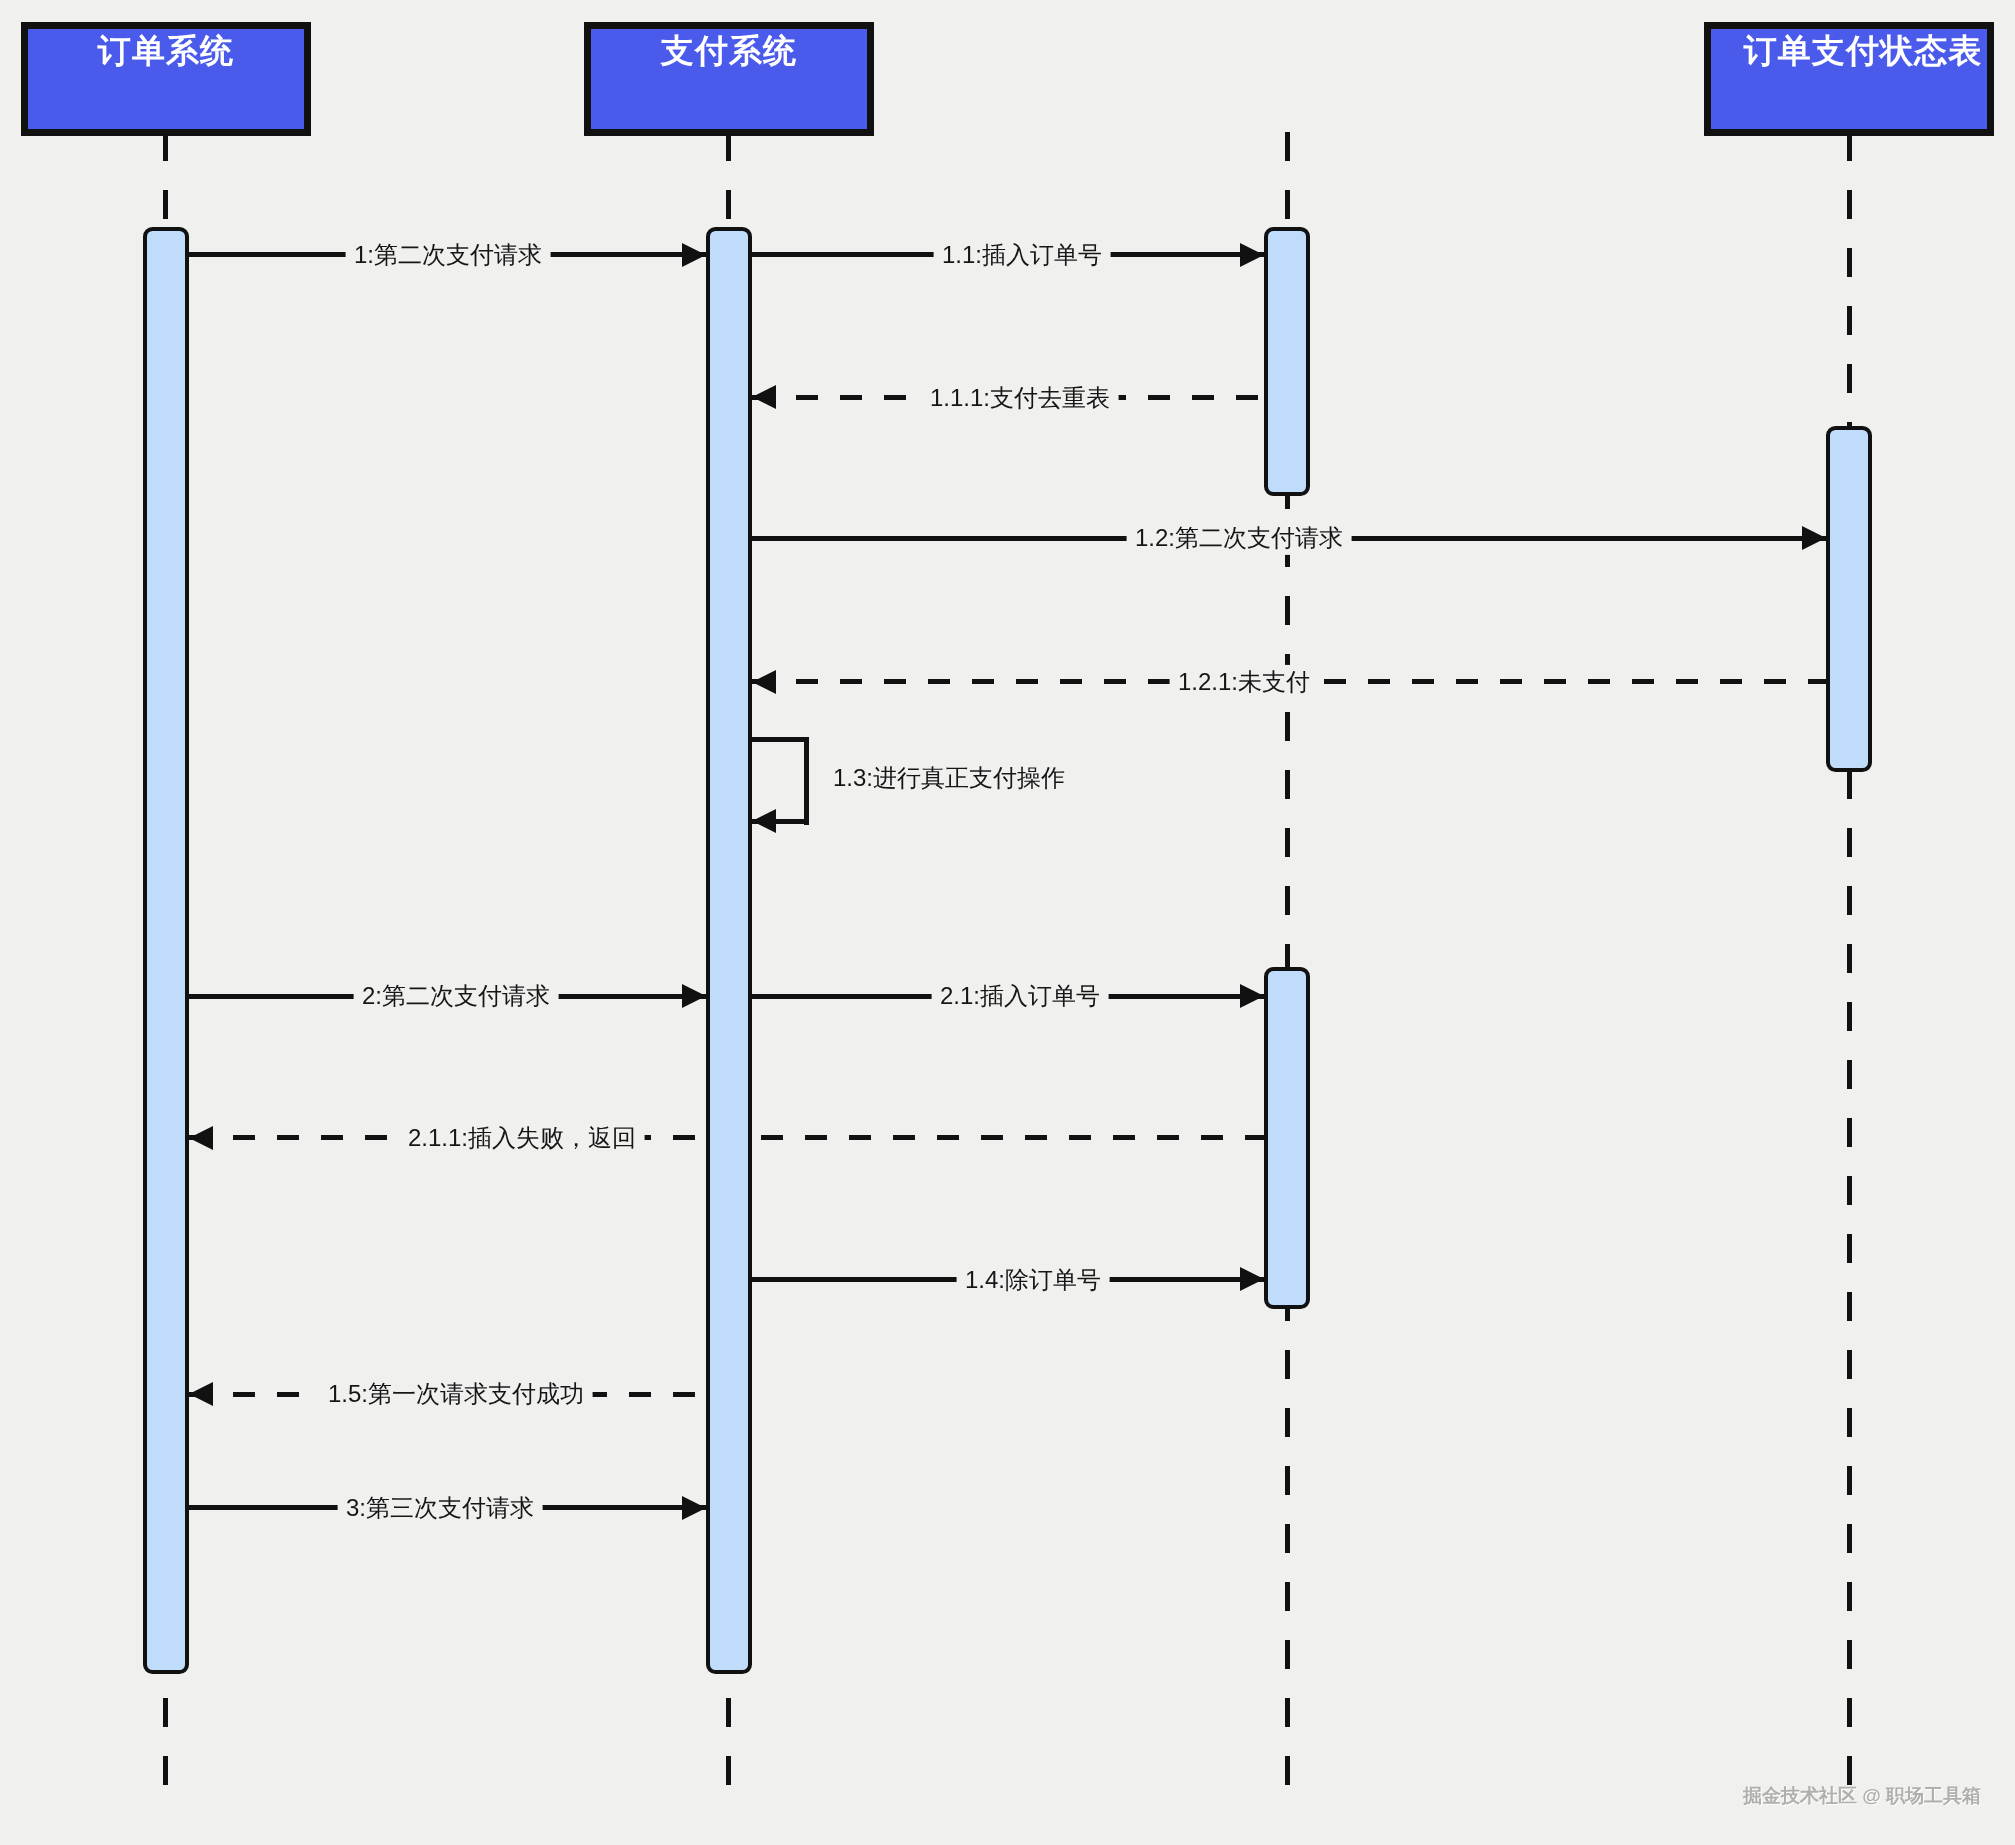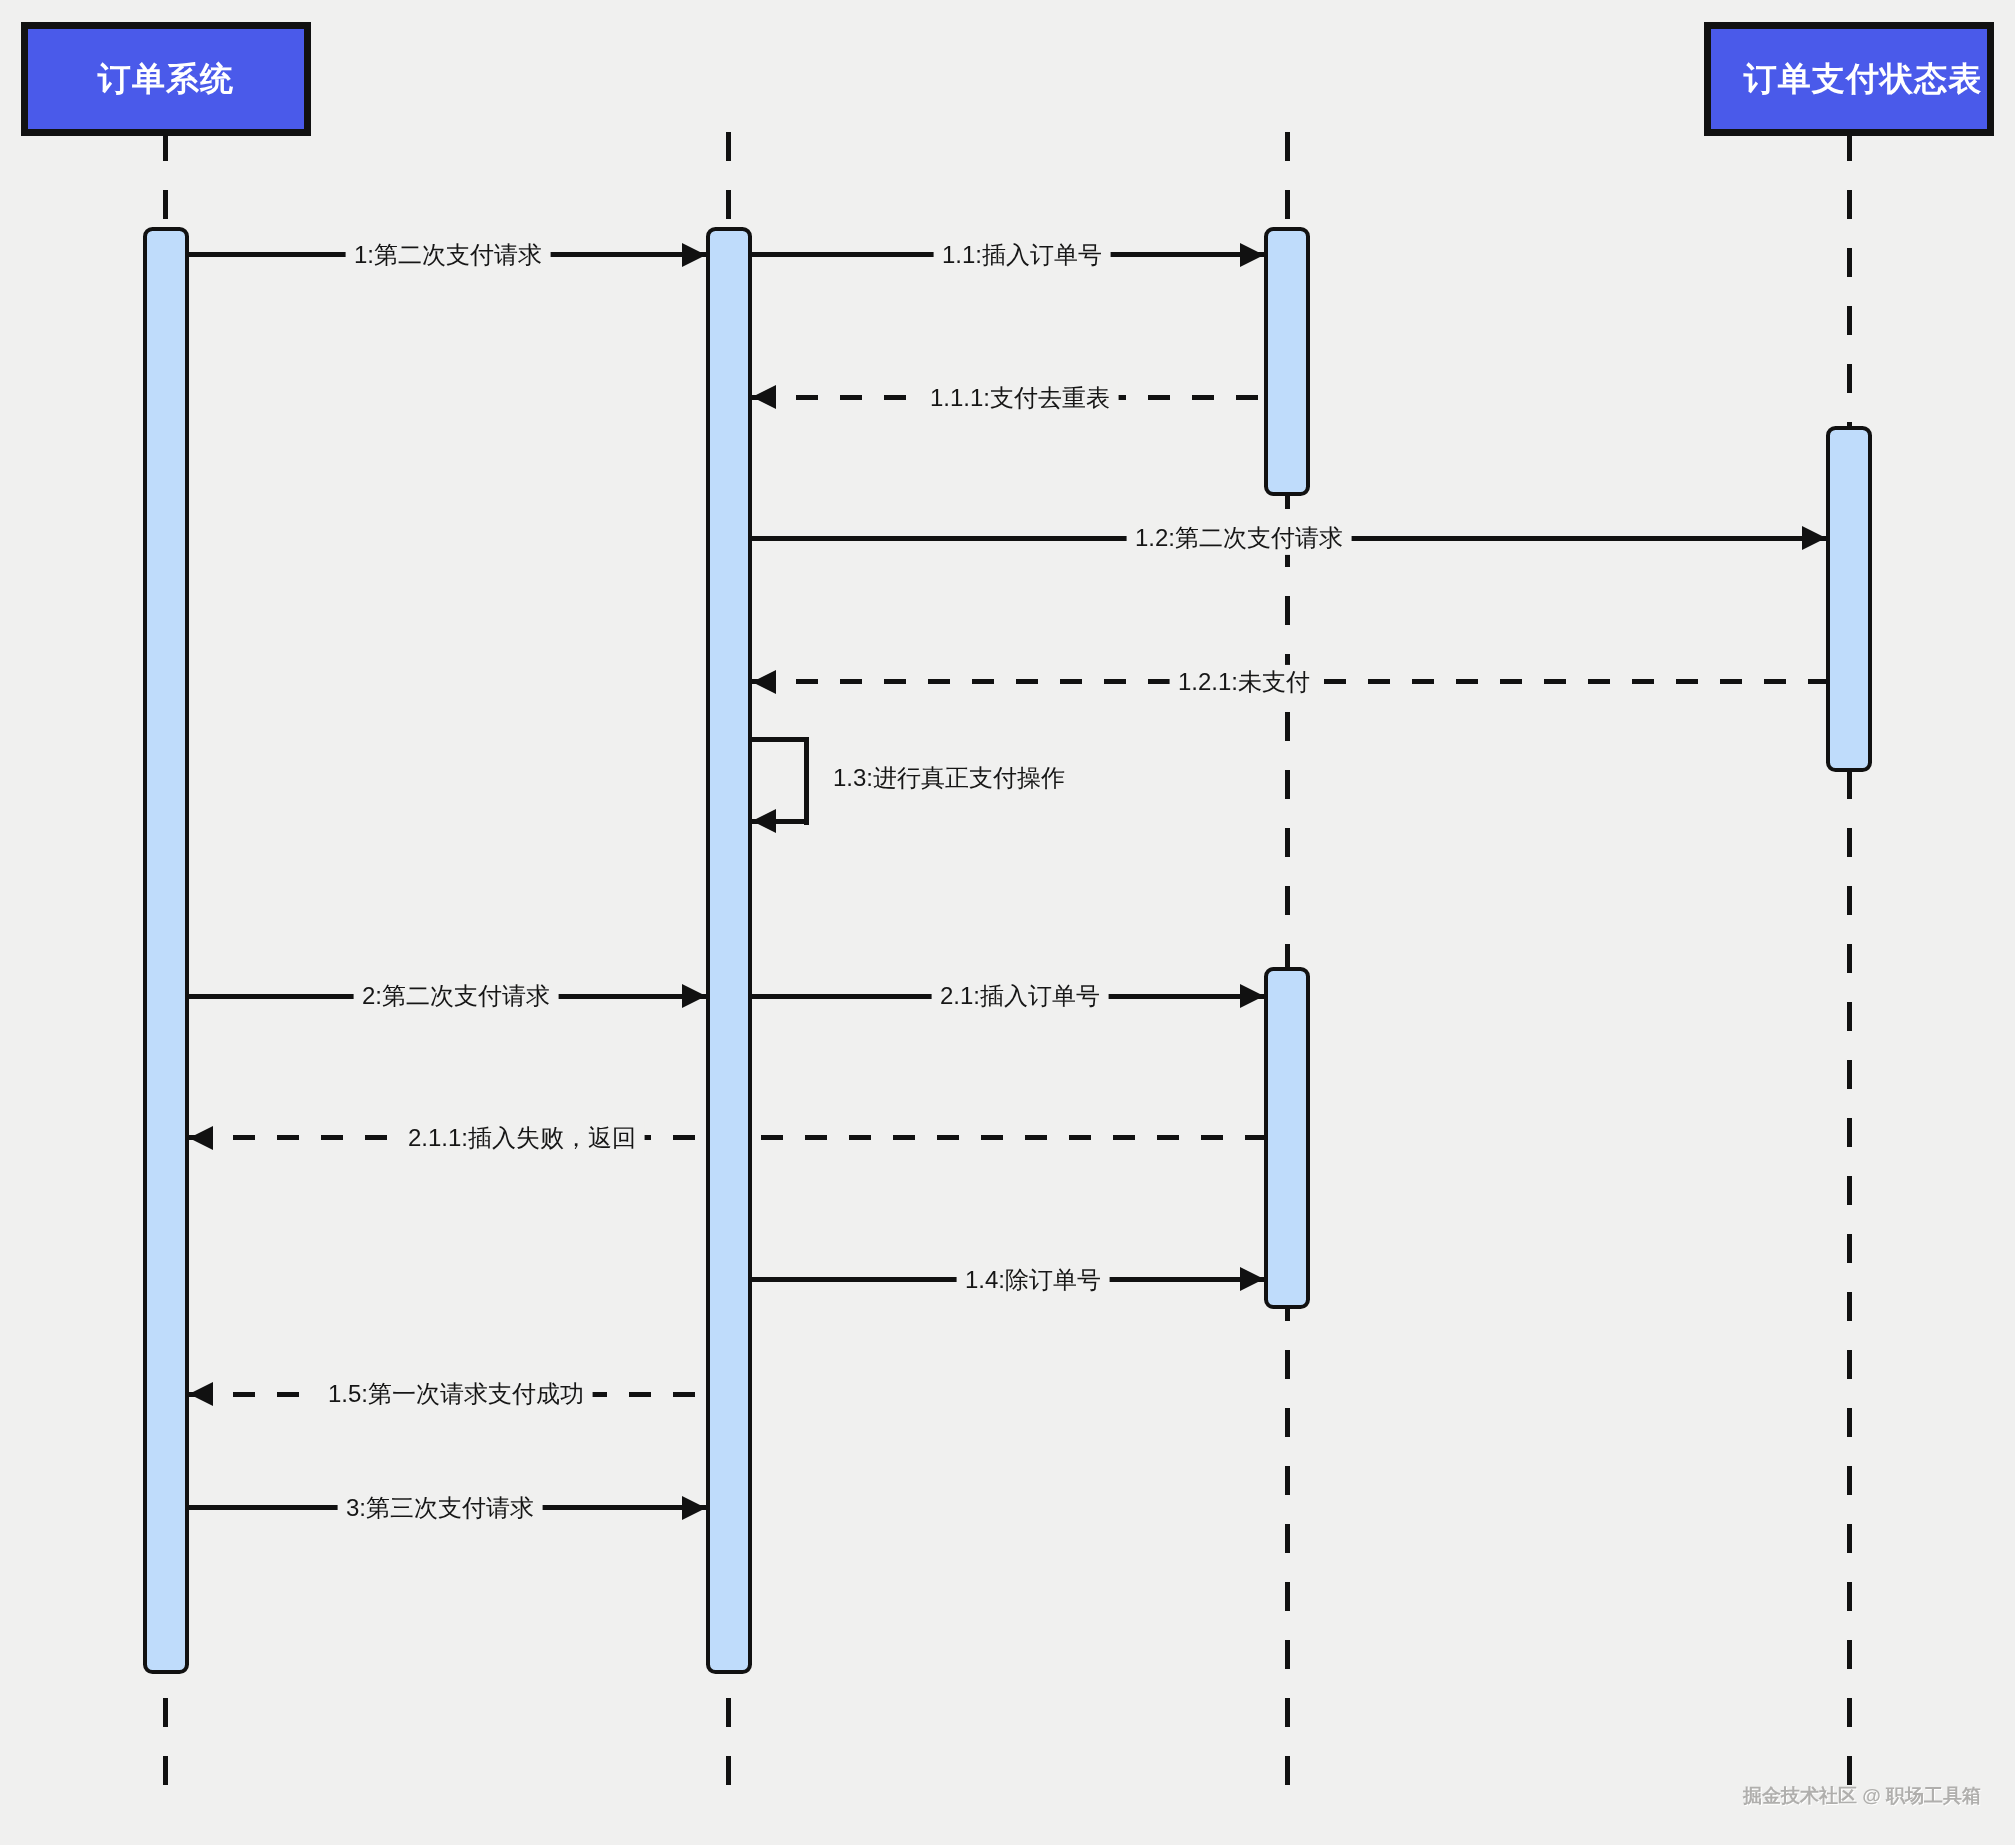--- a/index.html
+++ b/index.html
@@ -15,21 +15,21 @@
   body{background:var(--bg);font-family:"Liberation Sans","DejaVu Sans",sans-serif;}
   #canvas{position:relative;width:2015px;height:1846px;background:var(--bg);overflow:hidden;}
 
   
   .lifeline{position:absolute;width:5.3px;z-index:1;
     background:repeating-linear-gradient(180deg,var(--line) 0 29px,transparent 29px 58px);}
 
   
   .actor{position:absolute;top:22px;width:290px;height:114px;box-sizing:border-box;
     background:var(--actor);border:7.4px solid var(--line);color:var(--actorText);
-    font-size:33px;font-weight:700;display:flex;align-items:center;justify-content:center;
+    font-size:33px;font-weight:700;display:flex;justify-content:center;
     letter-spacing:1.1px;z-index:5;}
 
   
   .act{position:absolute;width:46px;box-sizing:border-box;background:var(--activation);
     border:4.2px solid var(--line);border-radius:9.5px;z-index:3;}
 
   
   .hline{position:absolute;height:5.3px;background:var(--line);z-index:2;}
   .dhline{position:absolute;height:5.3px;z-index:2;
     background:repeating-linear-gradient(90deg,var(--line) 0 22px,transparent 22px 44px);}
@@ -114,20 +114,23 @@
 
   <div class="act" style="left:143px;top:227px;height:1447px;"></div>
   <div class="act" style="left:706px;top:227px;height:1447px;"></div>
   <div class="act" style="left:1264px;top:227px;height:269px;"></div>
   <div class="act" style="left:1264px;top:967px;height:342px;"></div>
   <div class="act" style="left:1826px;top:426px;height:346px;"></div>
 
   <div class="actor" style="left:21px;">
       <span>订单系统</span>
     </div>
+  <div class="actor" style="left:584px;">
+      <span>支付系统</span>
+    </div>
   <div class="actor" style="left:1704px;padding-left:28px;">
       <span>订单支付状态表</span>
     </div>
 
   <div class="watermark">掘金技术社区 @ 职场工具箱</div>
 
 </div>
 
 
 </body></html>

